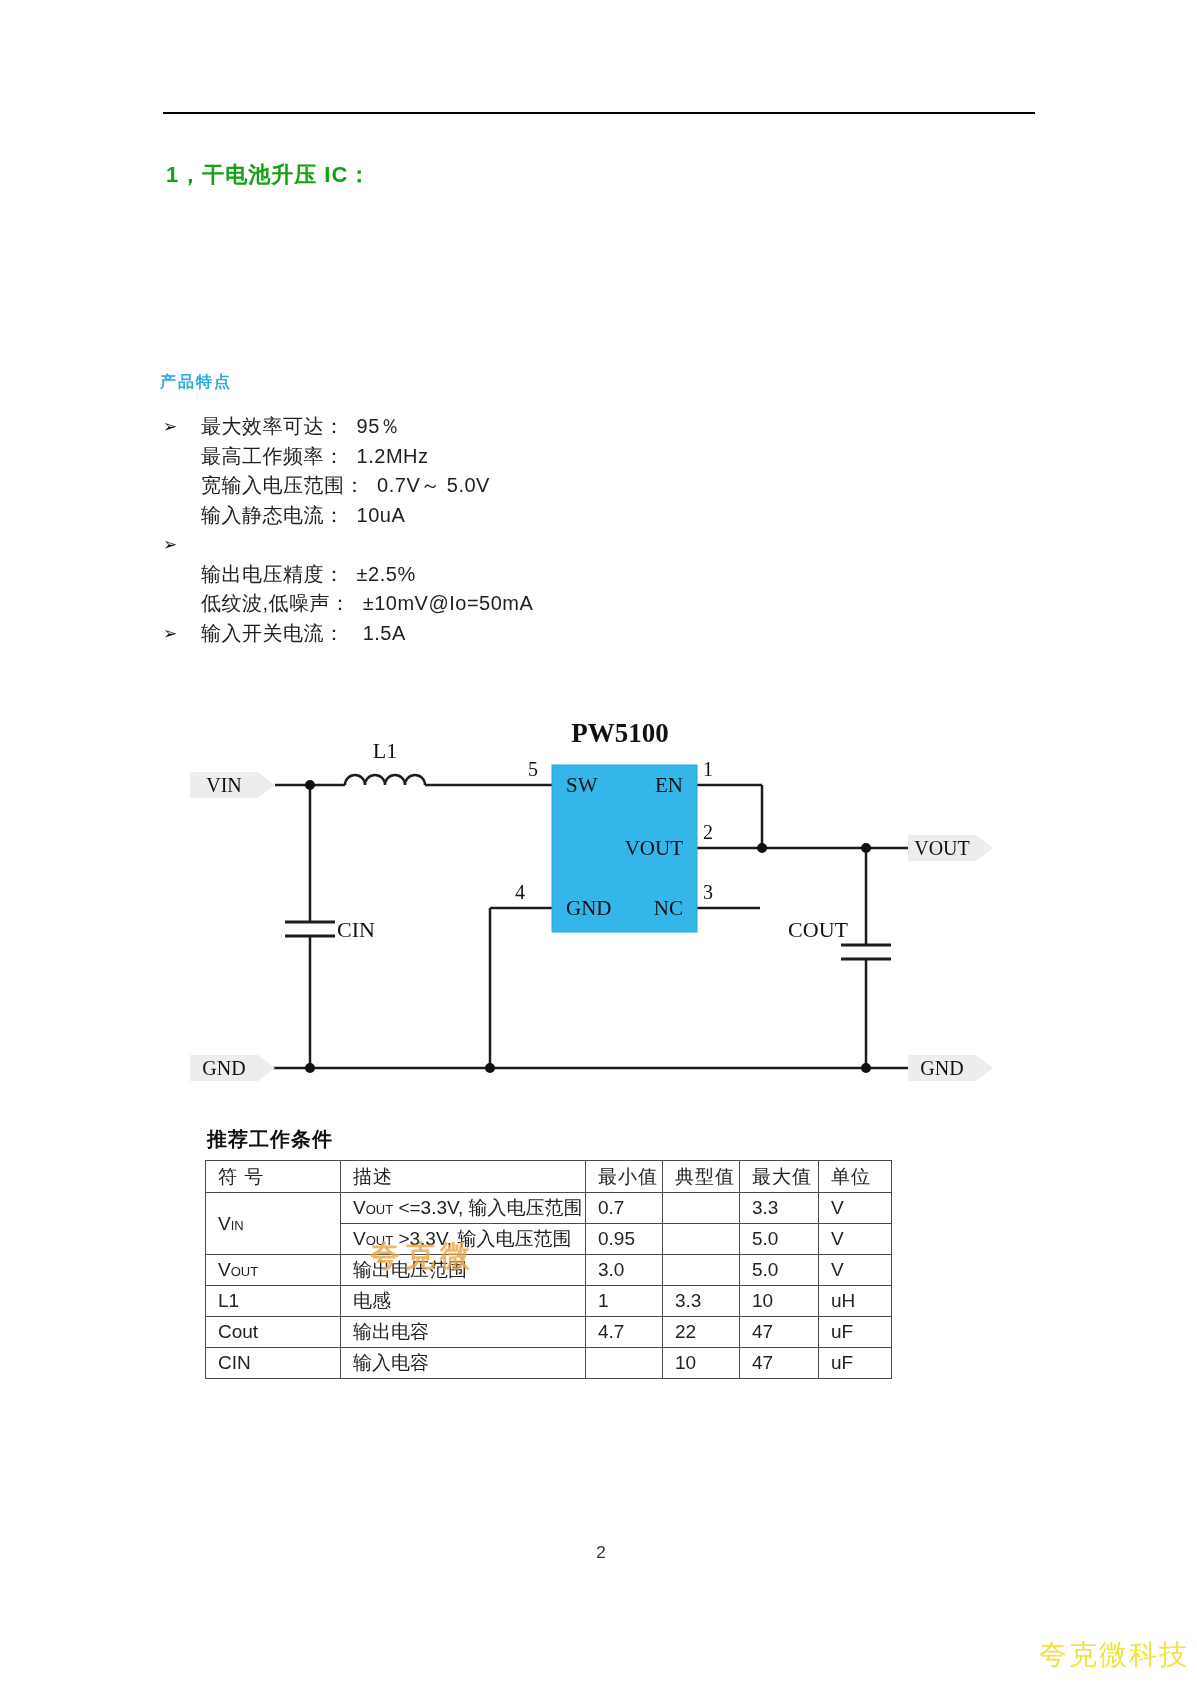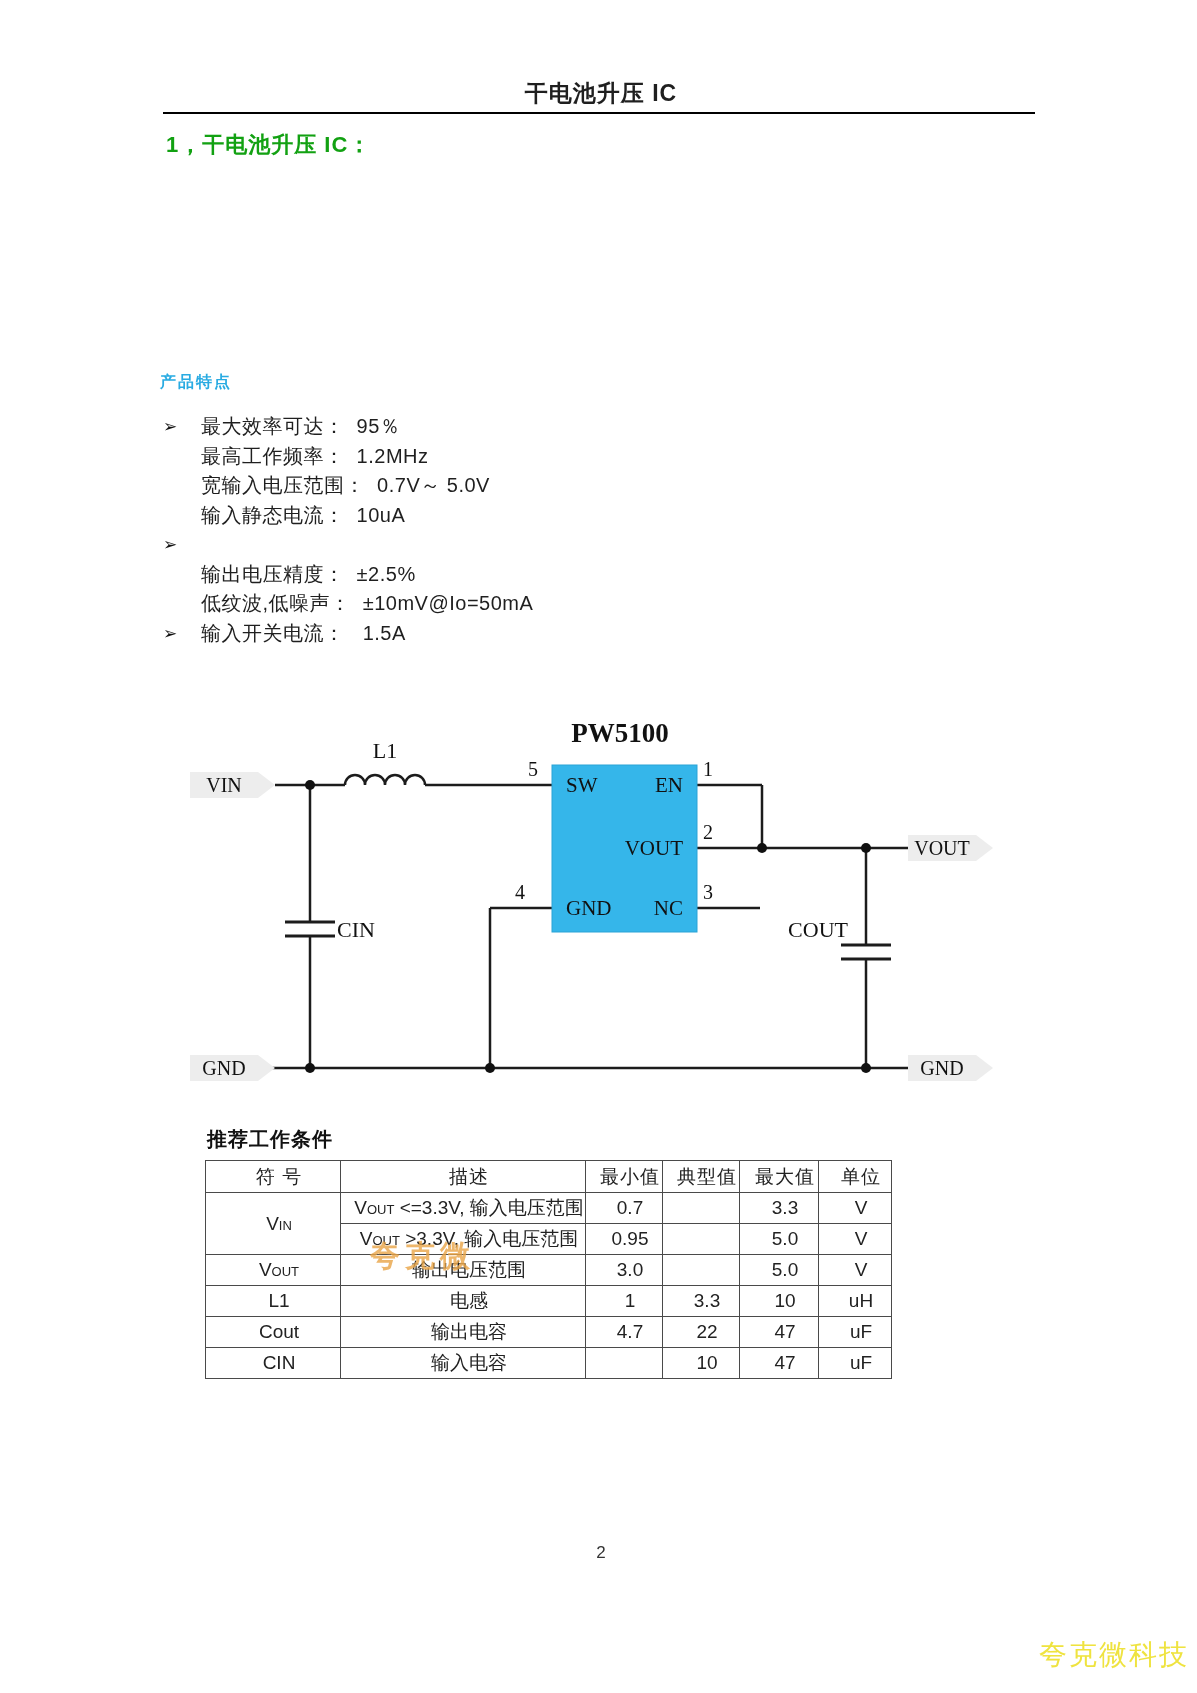--- a/index.html
+++ b/index.html
@@ -10,21 +10,21 @@
   }
   .doc-title{
     position:absolute; top:78px; left:160px; width:882px;
     text-align:center; font-size:23px; font-weight:bold; letter-spacing:1px;
   }
   .head-rule{
     position:absolute; top:112px; left:163px; width:872px; height:2px;
     background:#000;
   }
   .sec-heading{
-    position:absolute; top:130px; left:166px;
+    position:absolute; top:160px; left:166px;
     font-size:22px; font-weight:bold; color:#12A112; letter-spacing:1px;
   }
   .intro{
     position:absolute; top:200px; left:160px; width:882px;
     font-size:21px; line-height:33px; text-align:justify;
     text-indent:57px; letter-spacing:0.5px;
   }
   .feat-heading{
     position:absolute; top:372px; left:160px;
     font-size:16px; font-weight:bold; color:#29ABE2; letter-spacing:2px;
@@ -40,21 +40,21 @@
     position:absolute; top:1126px; left:207px;
     font-size:20px; font-weight:bold; letter-spacing:1px; color:#111;
   }
   .spec-table{
     position:absolute; top:1160px; left:205px; width:686px;
     border-collapse:collapse; table-layout:fixed;
     font-size:19px; color:#222;
   }
   .spec-table th,.spec-table td{
     border:1px solid #4a4a4a; padding:0 0 0 12px; height:30px;
-    text-align:center; font-weight:normal; vertical-align:middle;
+    text-align:left; font-weight:normal; vertical-align:middle;
     overflow:hidden; white-space:nowrap;
   }
   .spec-table th{ height:31px; letter-spacing:1px; }
   .sc{ font-size:13px; }
 
   .wm-table{
     position:absolute; top:1236px; left:370px;
     font-size:30px; font-weight:bold; letter-spacing:5px;
     color:rgba(232,164,70,0.8);
   }
@@ -66,21 +66,20 @@
     position:absolute; top:1636px; right:8px;
     font-size:28px; letter-spacing:2px; color:#EFE33F;
   }
   svg text{ font-family:"Liberation Serif", serif; fill:#111; }
 </style>
 </head>
 <body>
 
 <div class="page">
 
-  <div class="doc-title">干电池升压 IC</div>
   <div class="head-rule"></div>
 
   <div class="sec-heading">1，干电池升压 IC：</div>
 
 
   <div class="feat-heading">产品特点</div>
   <div class="feature-list">
       <div class="feat-row">
         <span class="feat-marker">➢</span>
         <span class="feat-text">最大效率可达：  95％</span>

